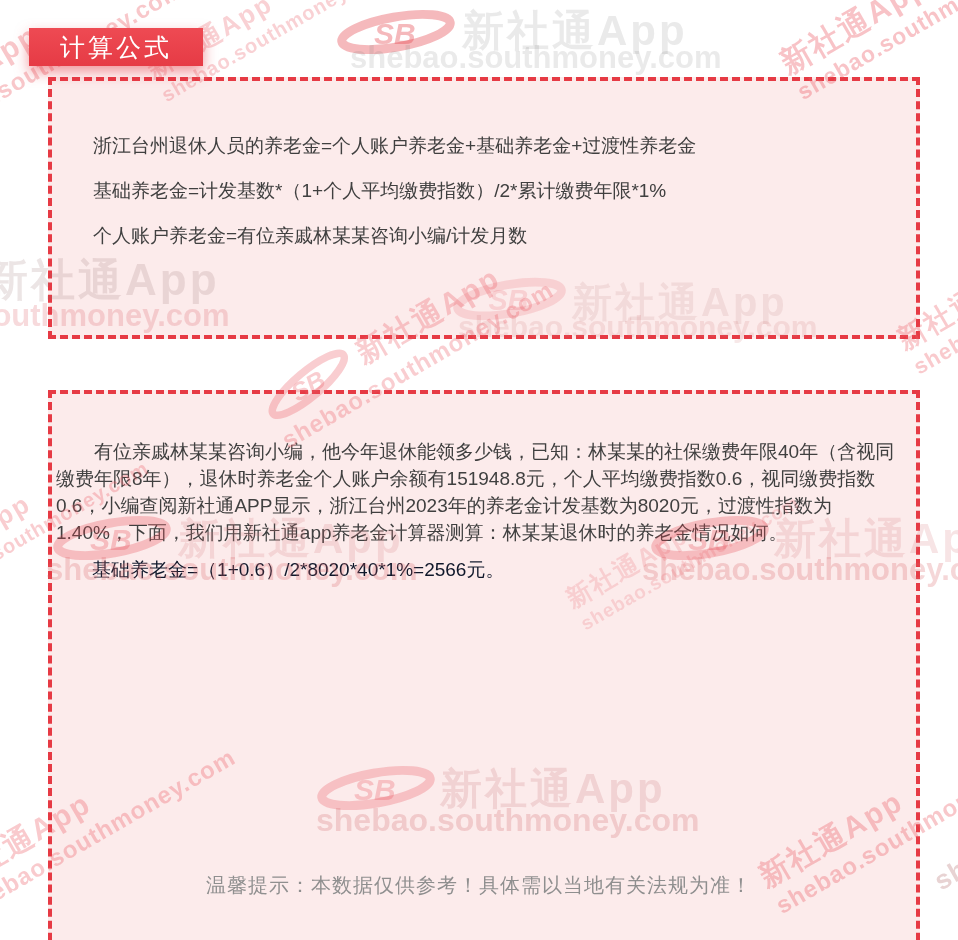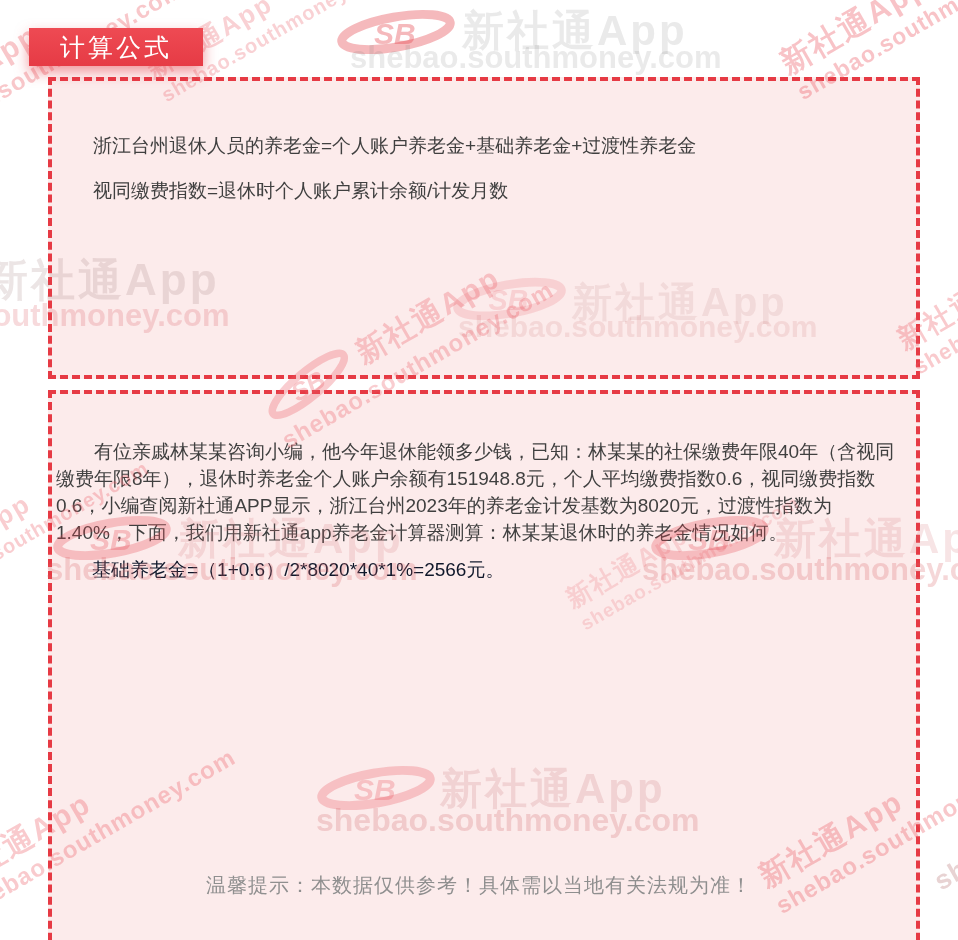--- a/index.html
+++ b/index.html
@@ -64,21 +64,21 @@
     box-shadow:0 6px 14px rgba(228,60,70,.55);
   }
   .badge1{top:28px;text-align:right;}
   .badge2{top:352px;}
 
   
   .box{
     position:absolute;left:48px;width:872px;box-sizing:border-box;
     background:#fcebeb;border:4px dashed #e63a44;z-index:0;
   }
-  .box1{top:77px;height:302px;}
+  .box1{top:77px;height:262px;}
   .box2{top:390px;height:587px;}
   .box-inner{position:relative;z-index:2;}
 
   .fline{
     margin:0;padding:0 30px 0 41px;font-size:19px;line-height:19px;
     color:#404040;margin-bottom:26px;
   }
   .box1 .box-inner{padding-top:55px;}
 
   .box2 .box-inner{padding-top:44px;}
@@ -202,21 +202,22 @@
     </div>
     <div class="wm rot r10">
       <div class="rd">shebao.southmoney.com</div>
     </div>
   </div>
 
   <div class="badge badge1">计算公式</div>
   <section class="box box1">
     <div class="box-inner">
       <p class="fline">浙江台州退休人员的养老金=个人账户养老金+基础养老金+过渡性养老金</p>
-      <p class="fline">视同缴费指数=退休时个人账户累计余额/计发月数</p>
+      <p class="fline">基础养老金=计发基数*（1+个人平均缴费指数）/2*累计缴费年限*1%</p>
+      <p class="fline">个人账户养老金=有位亲戚林某某咨询小编/计发月数</p>
     </div>
   </section>
 
   <section class="box box2">
     <div class="box-inner">
       <p class="intro">有位亲戚林某某咨询小编，他今年退休能领多少钱，已知：林某某的社保缴费年限40年（含视同缴费年限8年），退休时养老金个人账户余额有151948.8元，个人平均缴费指数0.6，视同缴费指数0.6，小编查阅新社通APP显示，浙江台州2023年的养老金计发基数为8020元，过渡性指数为1.40%，下面，我们用新社通app养老金计算器测算：林某某退休时的养老金情况如何。</p>
       <p class="calc first">基础养老金=（1+0.6）/2*8020*40*1%=2566元。</p>
     </div>
   </section>
 

